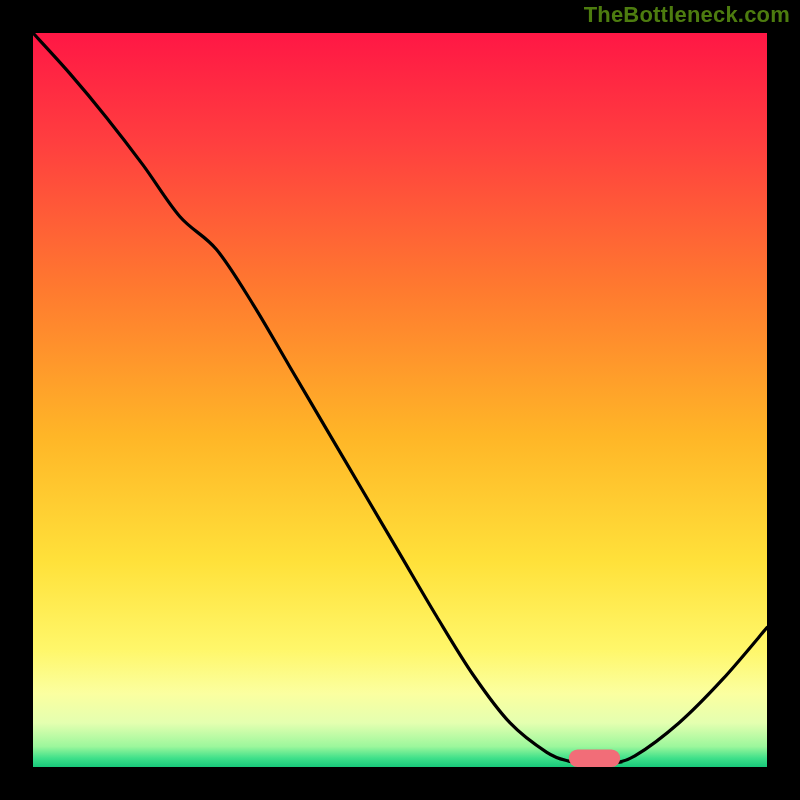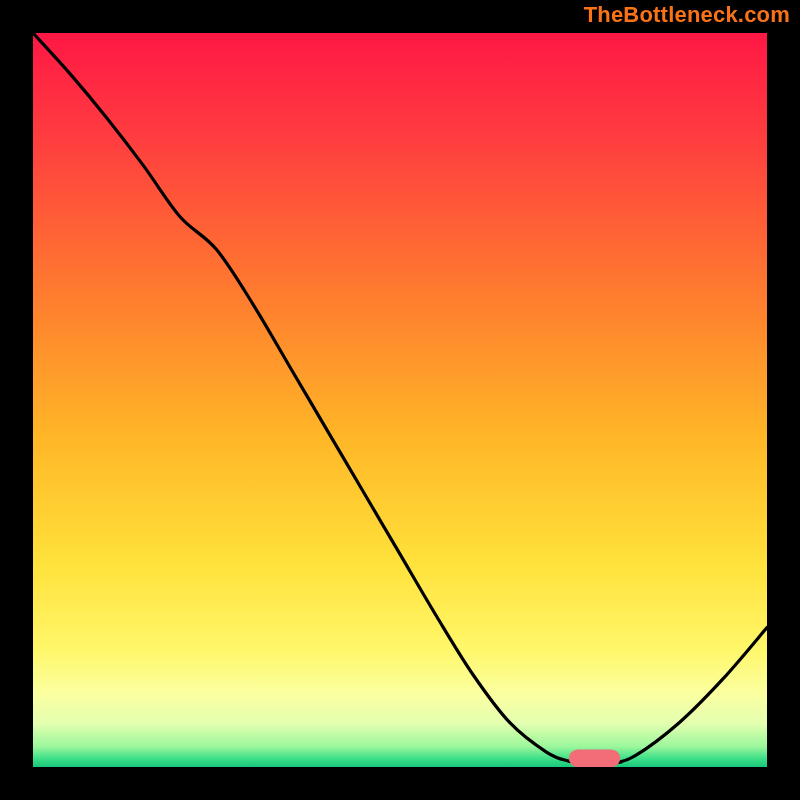--- a/index.html
+++ b/index.html
@@ -13,21 +13,21 @@
   }
   .stage {
     position: relative;
     width: 800px;
     height: 800px;
   }
   .watermark {
     position: absolute;
     top: 2px;
     right: 10px;
-    color: #f97316;
+    color: #4d7c0f;
     font-size: 22px;
     font-weight: 600;
     letter-spacing: 0.2px;
     user-select: none;
   }
   .plot-area {
     position: absolute;
     left: 33px;
     top: 33px;
     width: 734px;

